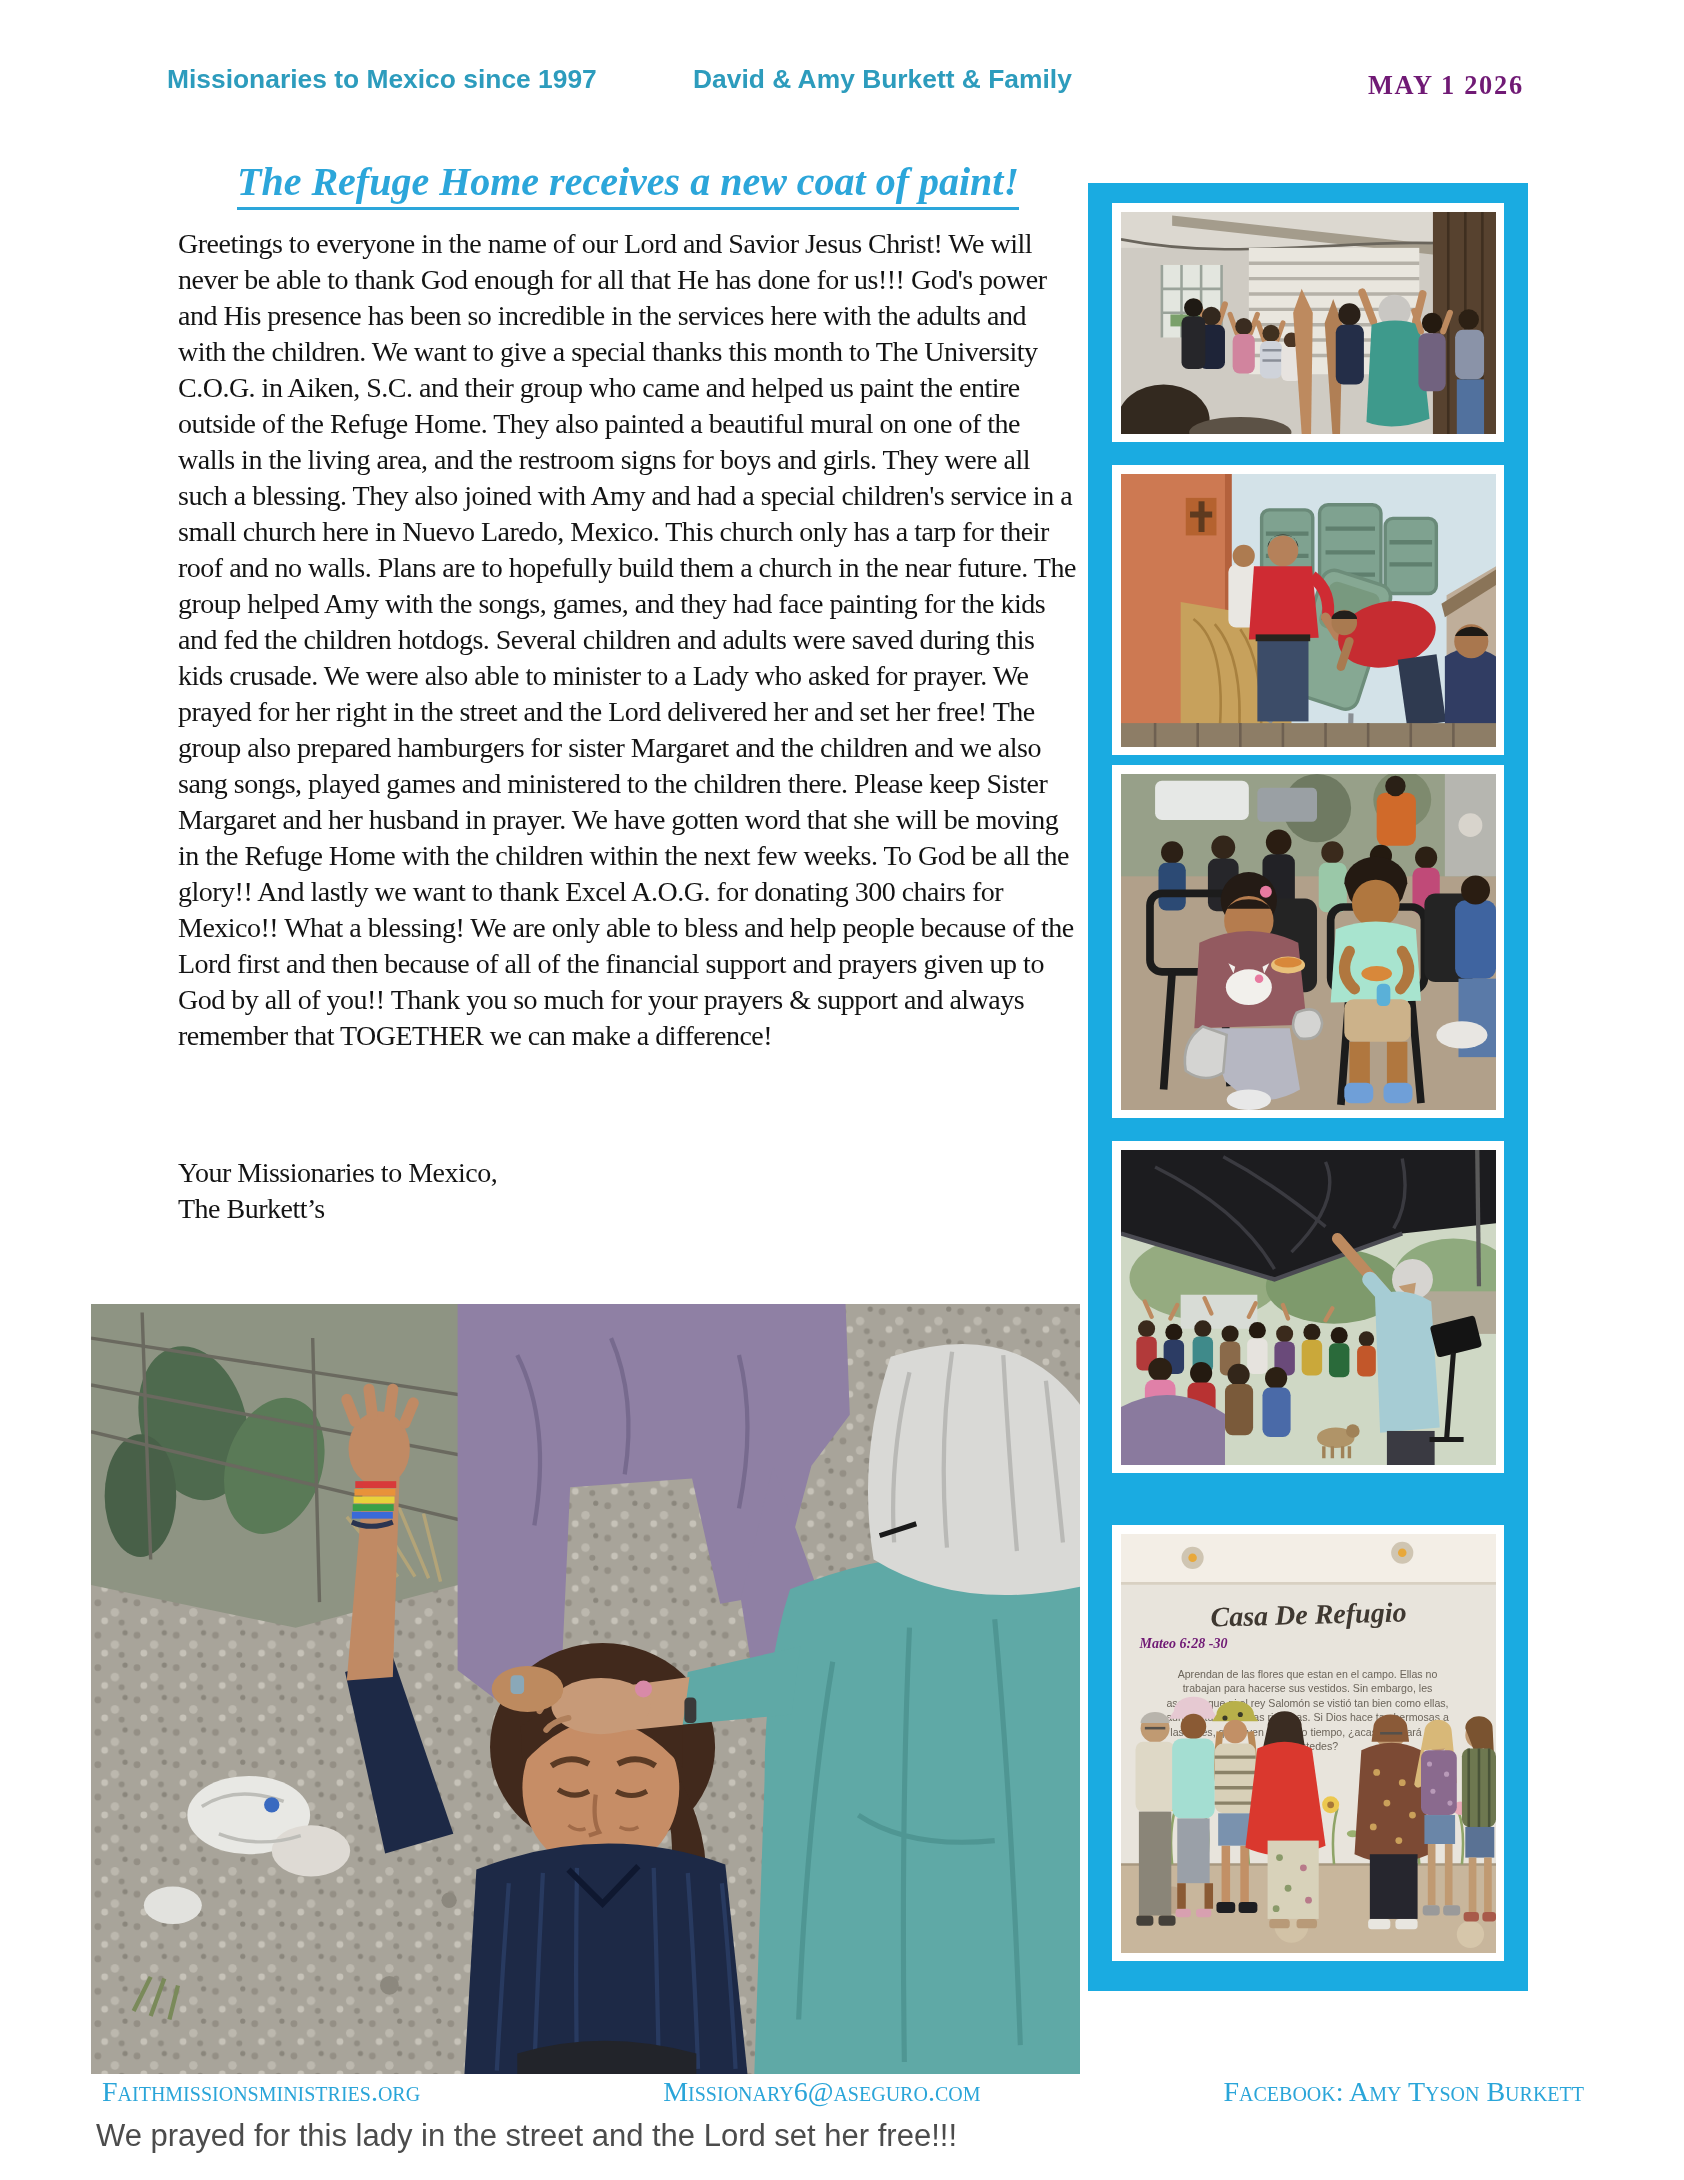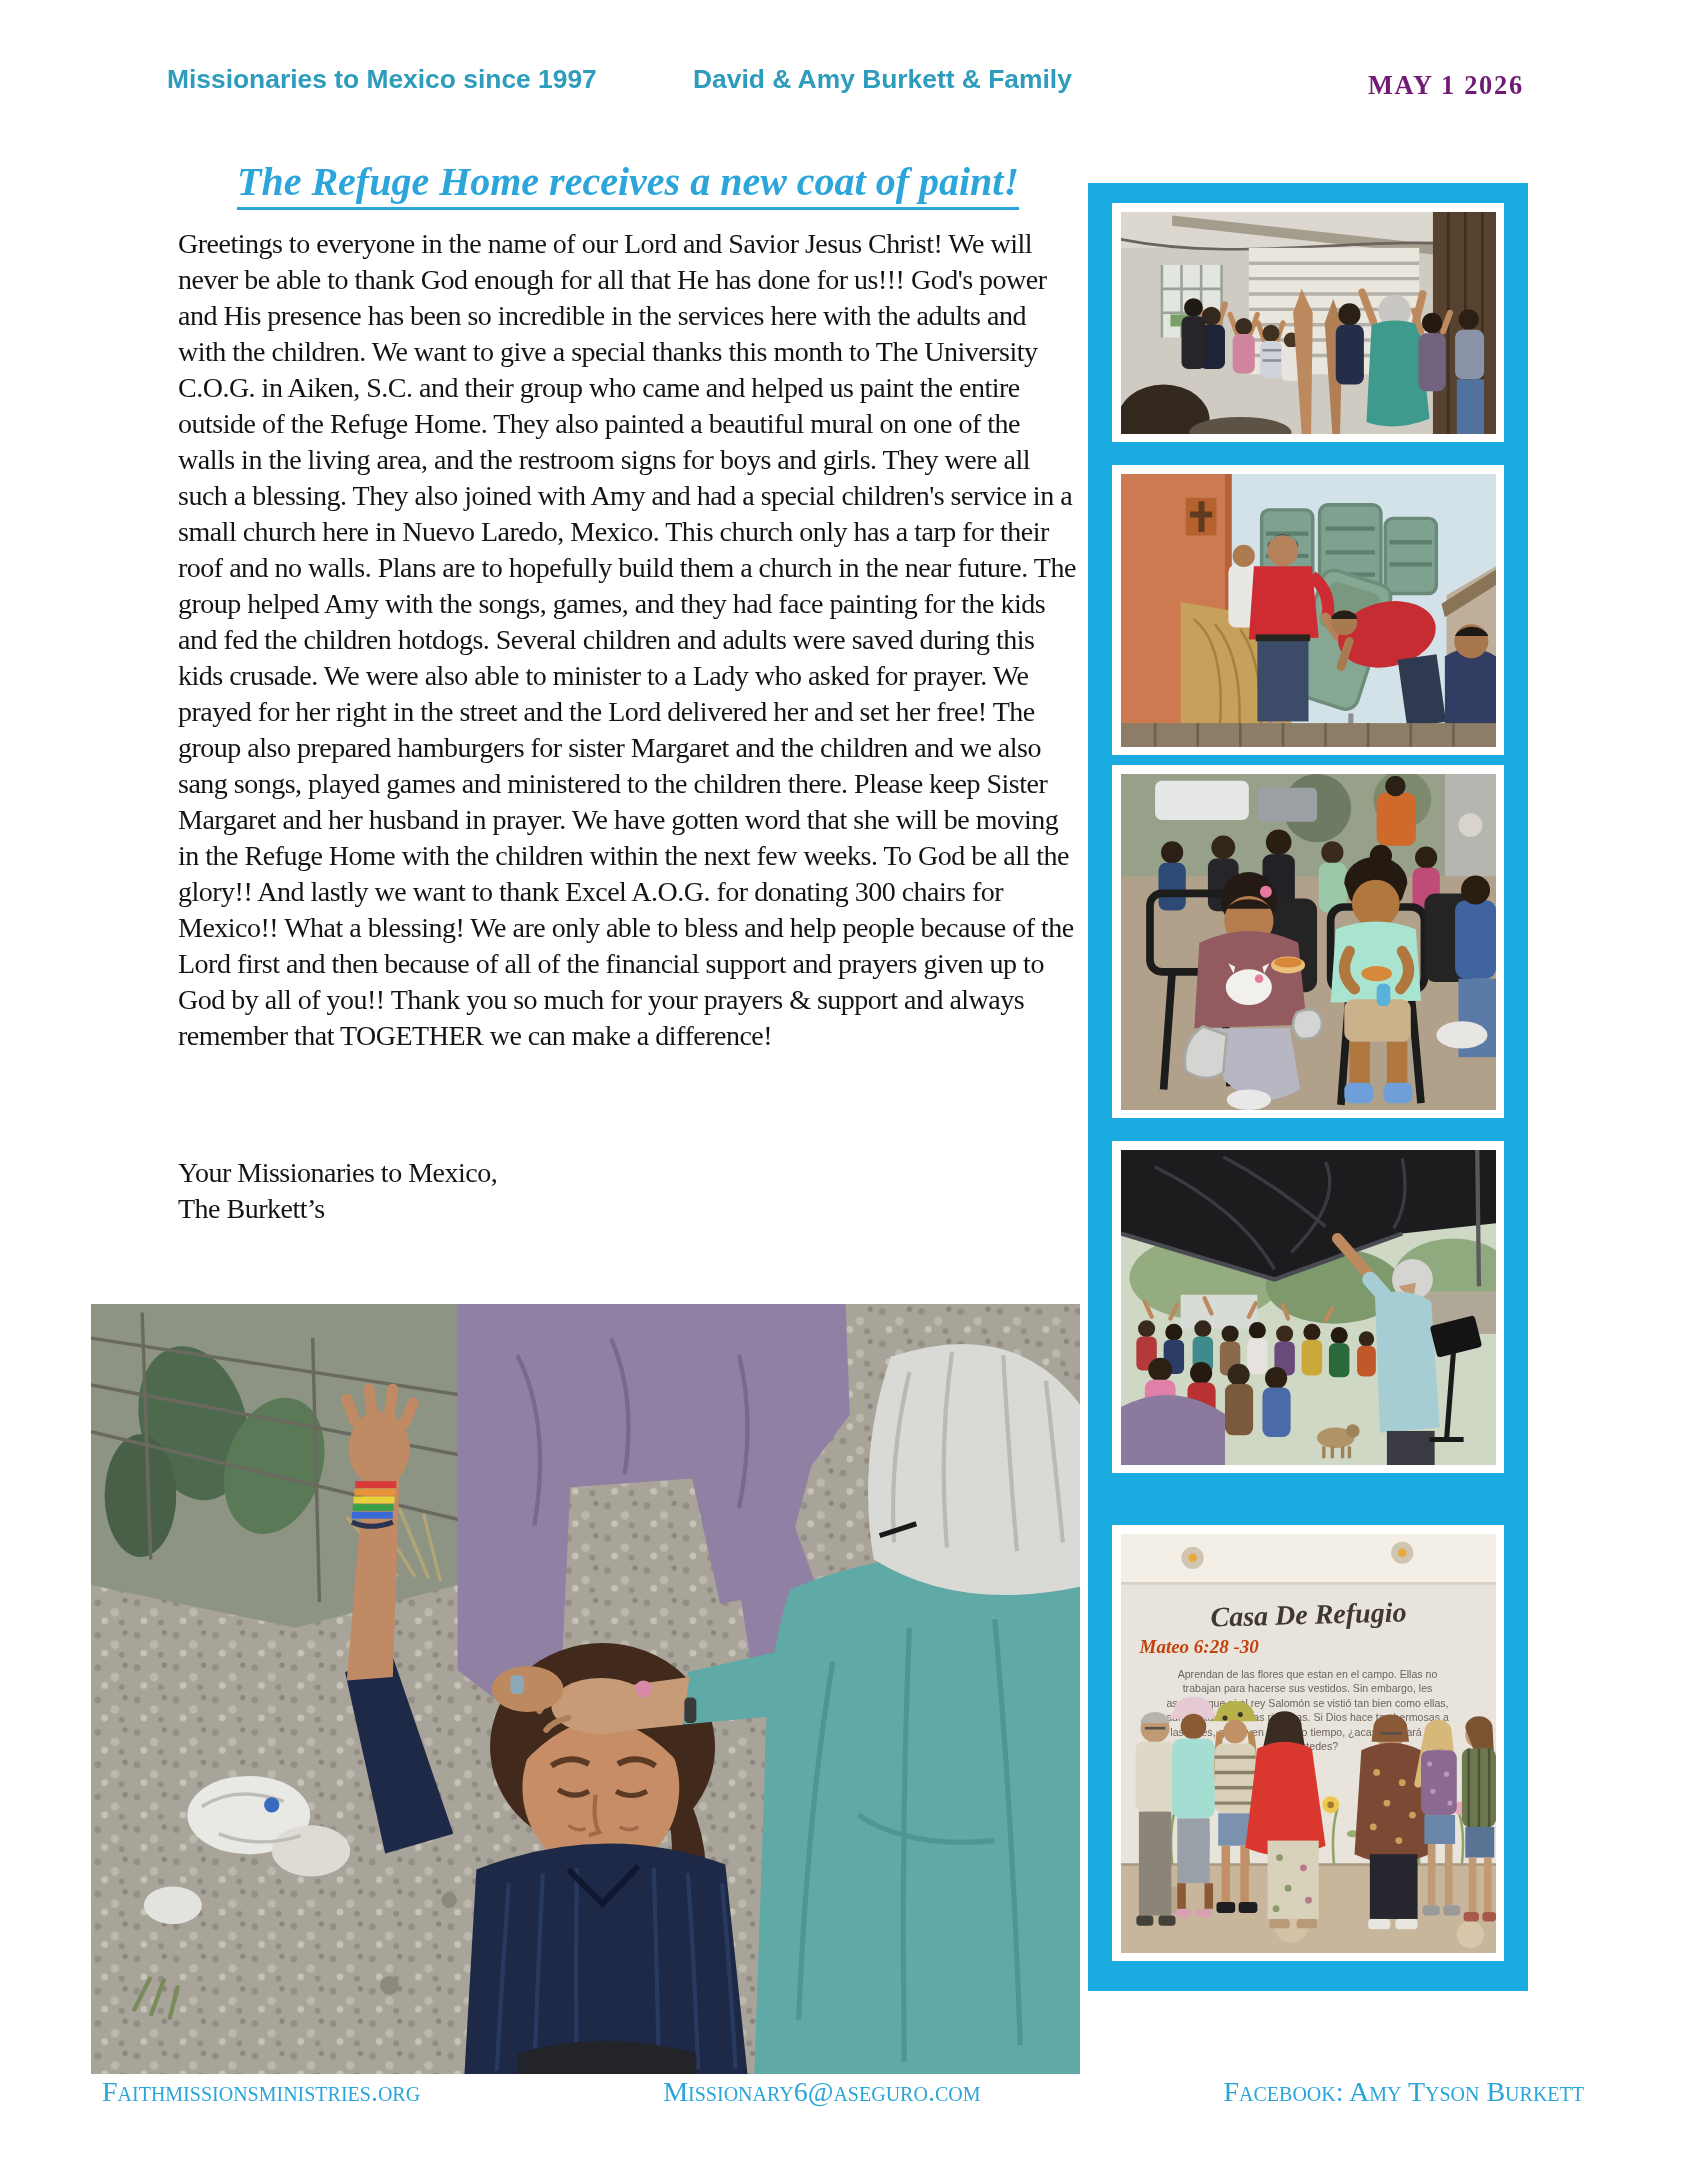--- a/index.html
+++ b/index.html
@@ -21,21 +21,21 @@
 
   
   .sidebar{left:1088px;top:183px;width:440px;height:1808px;background:#1aabe1;}
   .frame{position:absolute;background:#ffffff;padding:8.5px;box-sizing:border-box;left:24px;width:392px;}
   .scene{position:relative;width:100%;height:100%;overflow:hidden;background:#ddd;}
   .scene svg{position:absolute;left:0;top:0;width:100%;height:100%;}
 
   
   .mural-title{left:51px;top:65px;width:273px;text-align:center;font-style:italic;font-weight:bold;
       font-size:28px;color:#3f3831;font-family:"Liberation Serif",serif;transform:rotate(-1.5deg);}
-  .mural-ref{left:19px;top:102px;width:187px;font-style:italic;font-weight:bold;font-size:19px;color:#c2410c;}
+  .mural-ref{left:19px;top:102px;width:187px;font-style:italic;font-weight:bold;font-size:14px;color:#701a75;}
   .mural-scripture{left:44px;top:133px;width:286px;text-align:center;font-family:"Liberation Sans",sans-serif;
       font-size:10.6px;line-height:14.5px;color:#6b645a;}
 
   
   .big-photo{left:91px;top:1304px;width:989px;height:770px;overflow:hidden;}
   .big-photo svg{position:absolute;left:0;top:0;width:100%;height:100%;}
 
   
   .footer-row{left:102px;top:2076px;width:1482px;display:flex;justify-content:space-between;gap:18px;
       font-family:"Liberation Serif",serif;font-weight:normal;font-variant:small-caps;
@@ -520,15 +520,16 @@
       <ellipse cx="512" cy="452" rx="42" ry="27" fill="#bd8a5f"></ellipse>
       <rect x="492" y="436" width="16" height="22" rx="5" fill="#8aa8b8"></rect>
     </svg>
   </div>
 
   <div class="abs footer-row">
     <span>Faithmissionsministries.org</span>
     <span>Missionary6@aseguro.com</span>
     <span>Facebook: Amy Tyson Burkett</span>
   </div>
+  <div class="abs caption">We prayed for this lady in the street and the Lord set her free!!!</div>
 
 </div>
 
 
 </body></html>

